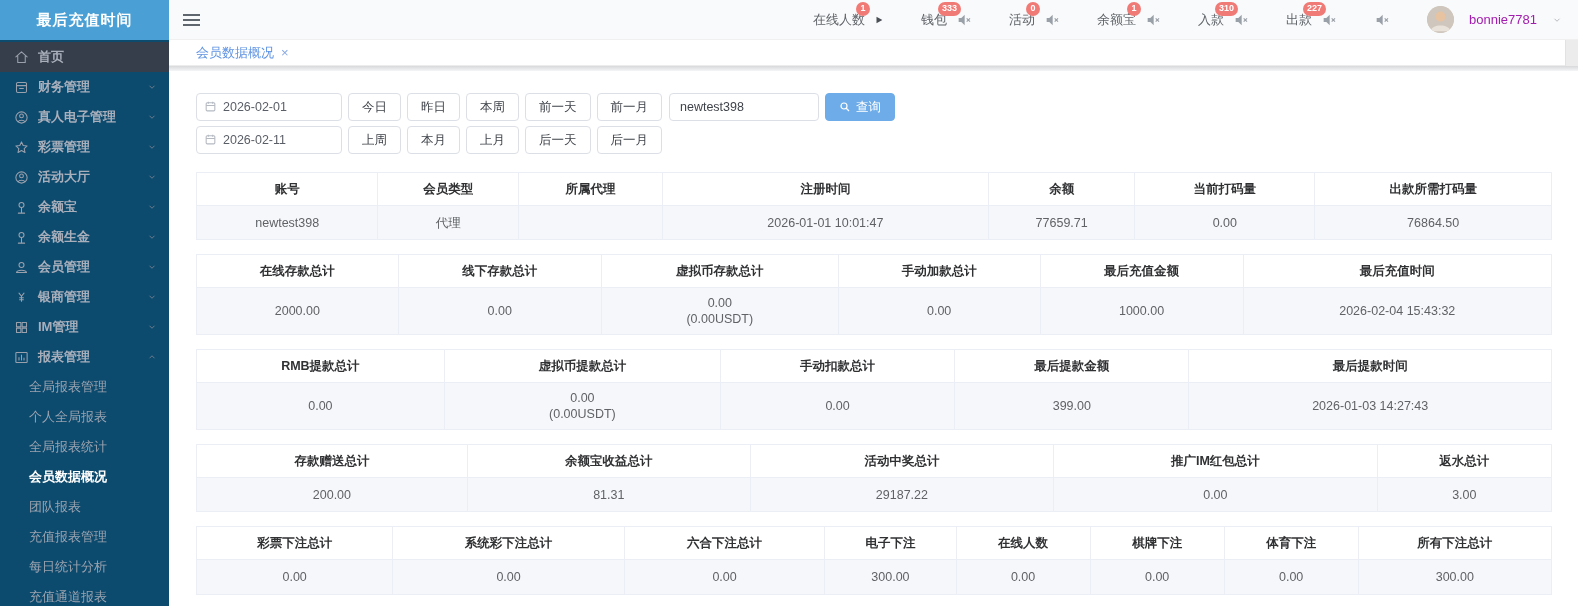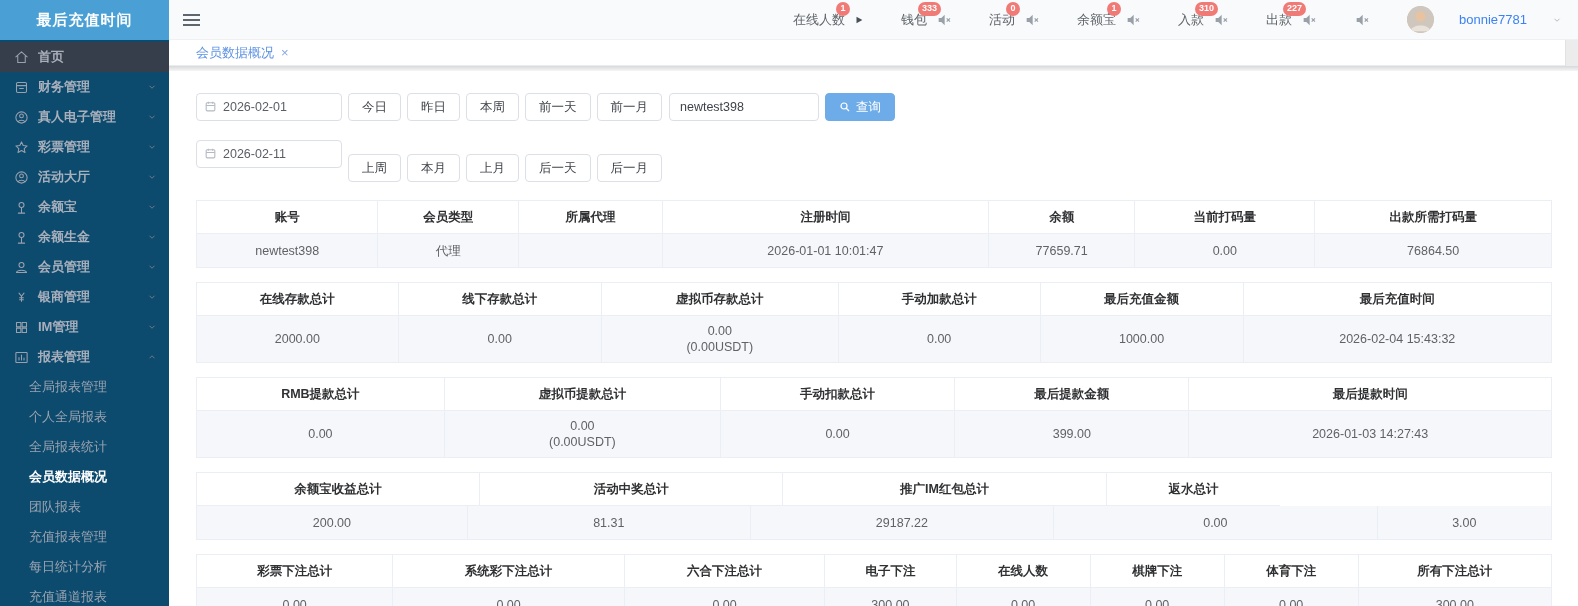--- a/index.html
+++ b/index.html
@@ -9,21 +9,21 @@
 
   
   .header { height:40px; flex:0 0 40px; display:flex; align-items:center; background:#f9fafb; border-bottom:1px solid #f0f0f0; }
   .logo { width:169px; height:40px; background:#4aa0d4; color:#fff; font-size:15px; font-weight:bold; text-align:center; line-height:40px; letter-spacing:1px; flex:0 0 169px; }
   .hamburger { margin-left:14px; width:20px; cursor:pointer; }
   .hamburger div { height:2px; background:#60666d; margin:3px 0; width:17px; }
   .header-nav { margin-left:auto; display:flex; align-items:center; gap:37px; }
   .nav-item { display:flex; align-items:center; gap:9px; color:#5f6368; font-size:13px; cursor:pointer; }
   .nav-label { position:relative; white-space:nowrap; }
   .badge { position:absolute; top:-9px; left:calc(100% - 9px); background:#f07a76; color:#fff; font-size:9px; line-height:13px; height:14px; min-width:14px; padding:0 4px; border-radius:8px; text-align:center; font-weight:bold; }
-  .user-menu { display:flex; align-items:center; gap:25px; margin-left:37px; margin-right:16px; color:#3b82f6; font-size:13px; cursor:pointer; }
+  .user-menu { display:flex; align-items:center; gap:15px; margin-left:37px; margin-right:16px; color:#a21caf; font-size:13px; cursor:pointer; }
   .avatar { width:27px; height:27px; border-radius:50%; overflow:hidden; display:inline-block; background:#cfc6bd; }
 
   
   .bodyrow { flex:1; display:flex; min-height:0; position:relative; }
 
   
   .sidebar { width:169px; flex:0 0 169px; background:#0c4a6e; padding-top:2px; overflow:hidden; }
   .menu-item { height:30px; display:flex; align-items:center; padding:0 12px 0 14px; color:#a9afbb; font-size:13px; font-weight:bold; cursor:pointer; }
   .menu-item.first { background:#373e4b; }
   .micon { width:15px; height:15px; display:inline-flex; color:#9aa1ad; }
@@ -368,21 +368,21 @@
           <div class="filter-row">
             <span class="date-input">
               <span class="cal">
                   <svg viewBox="0 0 24 24" width="13" height="13" fill="none" stroke="#b4b9c2" stroke-width="2">
                     <rect x="4" y="5" width="16" height="15" rx="2"></rect>
                     <path d="M4 10h16M8 3v4M16 3v4"></path>
                   </svg>
                 </span>
               <input type="text" readonly="" value="2026-02-11" style="">
             </span>
-            <span id="row2-buttons" style="display:flex;margin-top:28px;">
+            <span id="row2-buttons" style="display:flex;">
                 <button class="qbtn">上周</button>
                 <button class="qbtn">本月</button>
                 <button class="qbtn">上月</button>
                 <button class="qbtn">后一天</button>
                 <button class="qbtn">后一月</button>
               </span>
           </div>
         </div>
 
         <div id="tables">
@@ -473,20 +473,21 @@
                 <div class="tcell val-red" style="width: 17.3%;">
                   <div>399.00</div>
                 </div>
                 <div class="tcell val-dark" style="width: 26.7%;">
                   <div>2026-01-03 14:27:43</div>
                 </div>
               </div>
             </div>
             <div class="dtable">
               <div class="trow head">
+                <div class="tcell" style="width: 20%;">存款赠送总计</div>
                 <div class="tcell" style="width: 20.9%;">余额宝收益总计</div>
                 <div class="tcell" style="width: 22.4%;">活动中奖总计</div>
                 <div class="tcell" style="width: 23.9%;">推广IM红包总计</div>
                 <div class="tcell" style="width: 12.8%;">返水总计</div>
               </div>
               <div class="trow vals">
                 <div class="tcell val-red" style="width: 20%;">
                   <div>200.00</div>
                 </div>
                 <div class="tcell val-red" style="width: 20.9%;">

